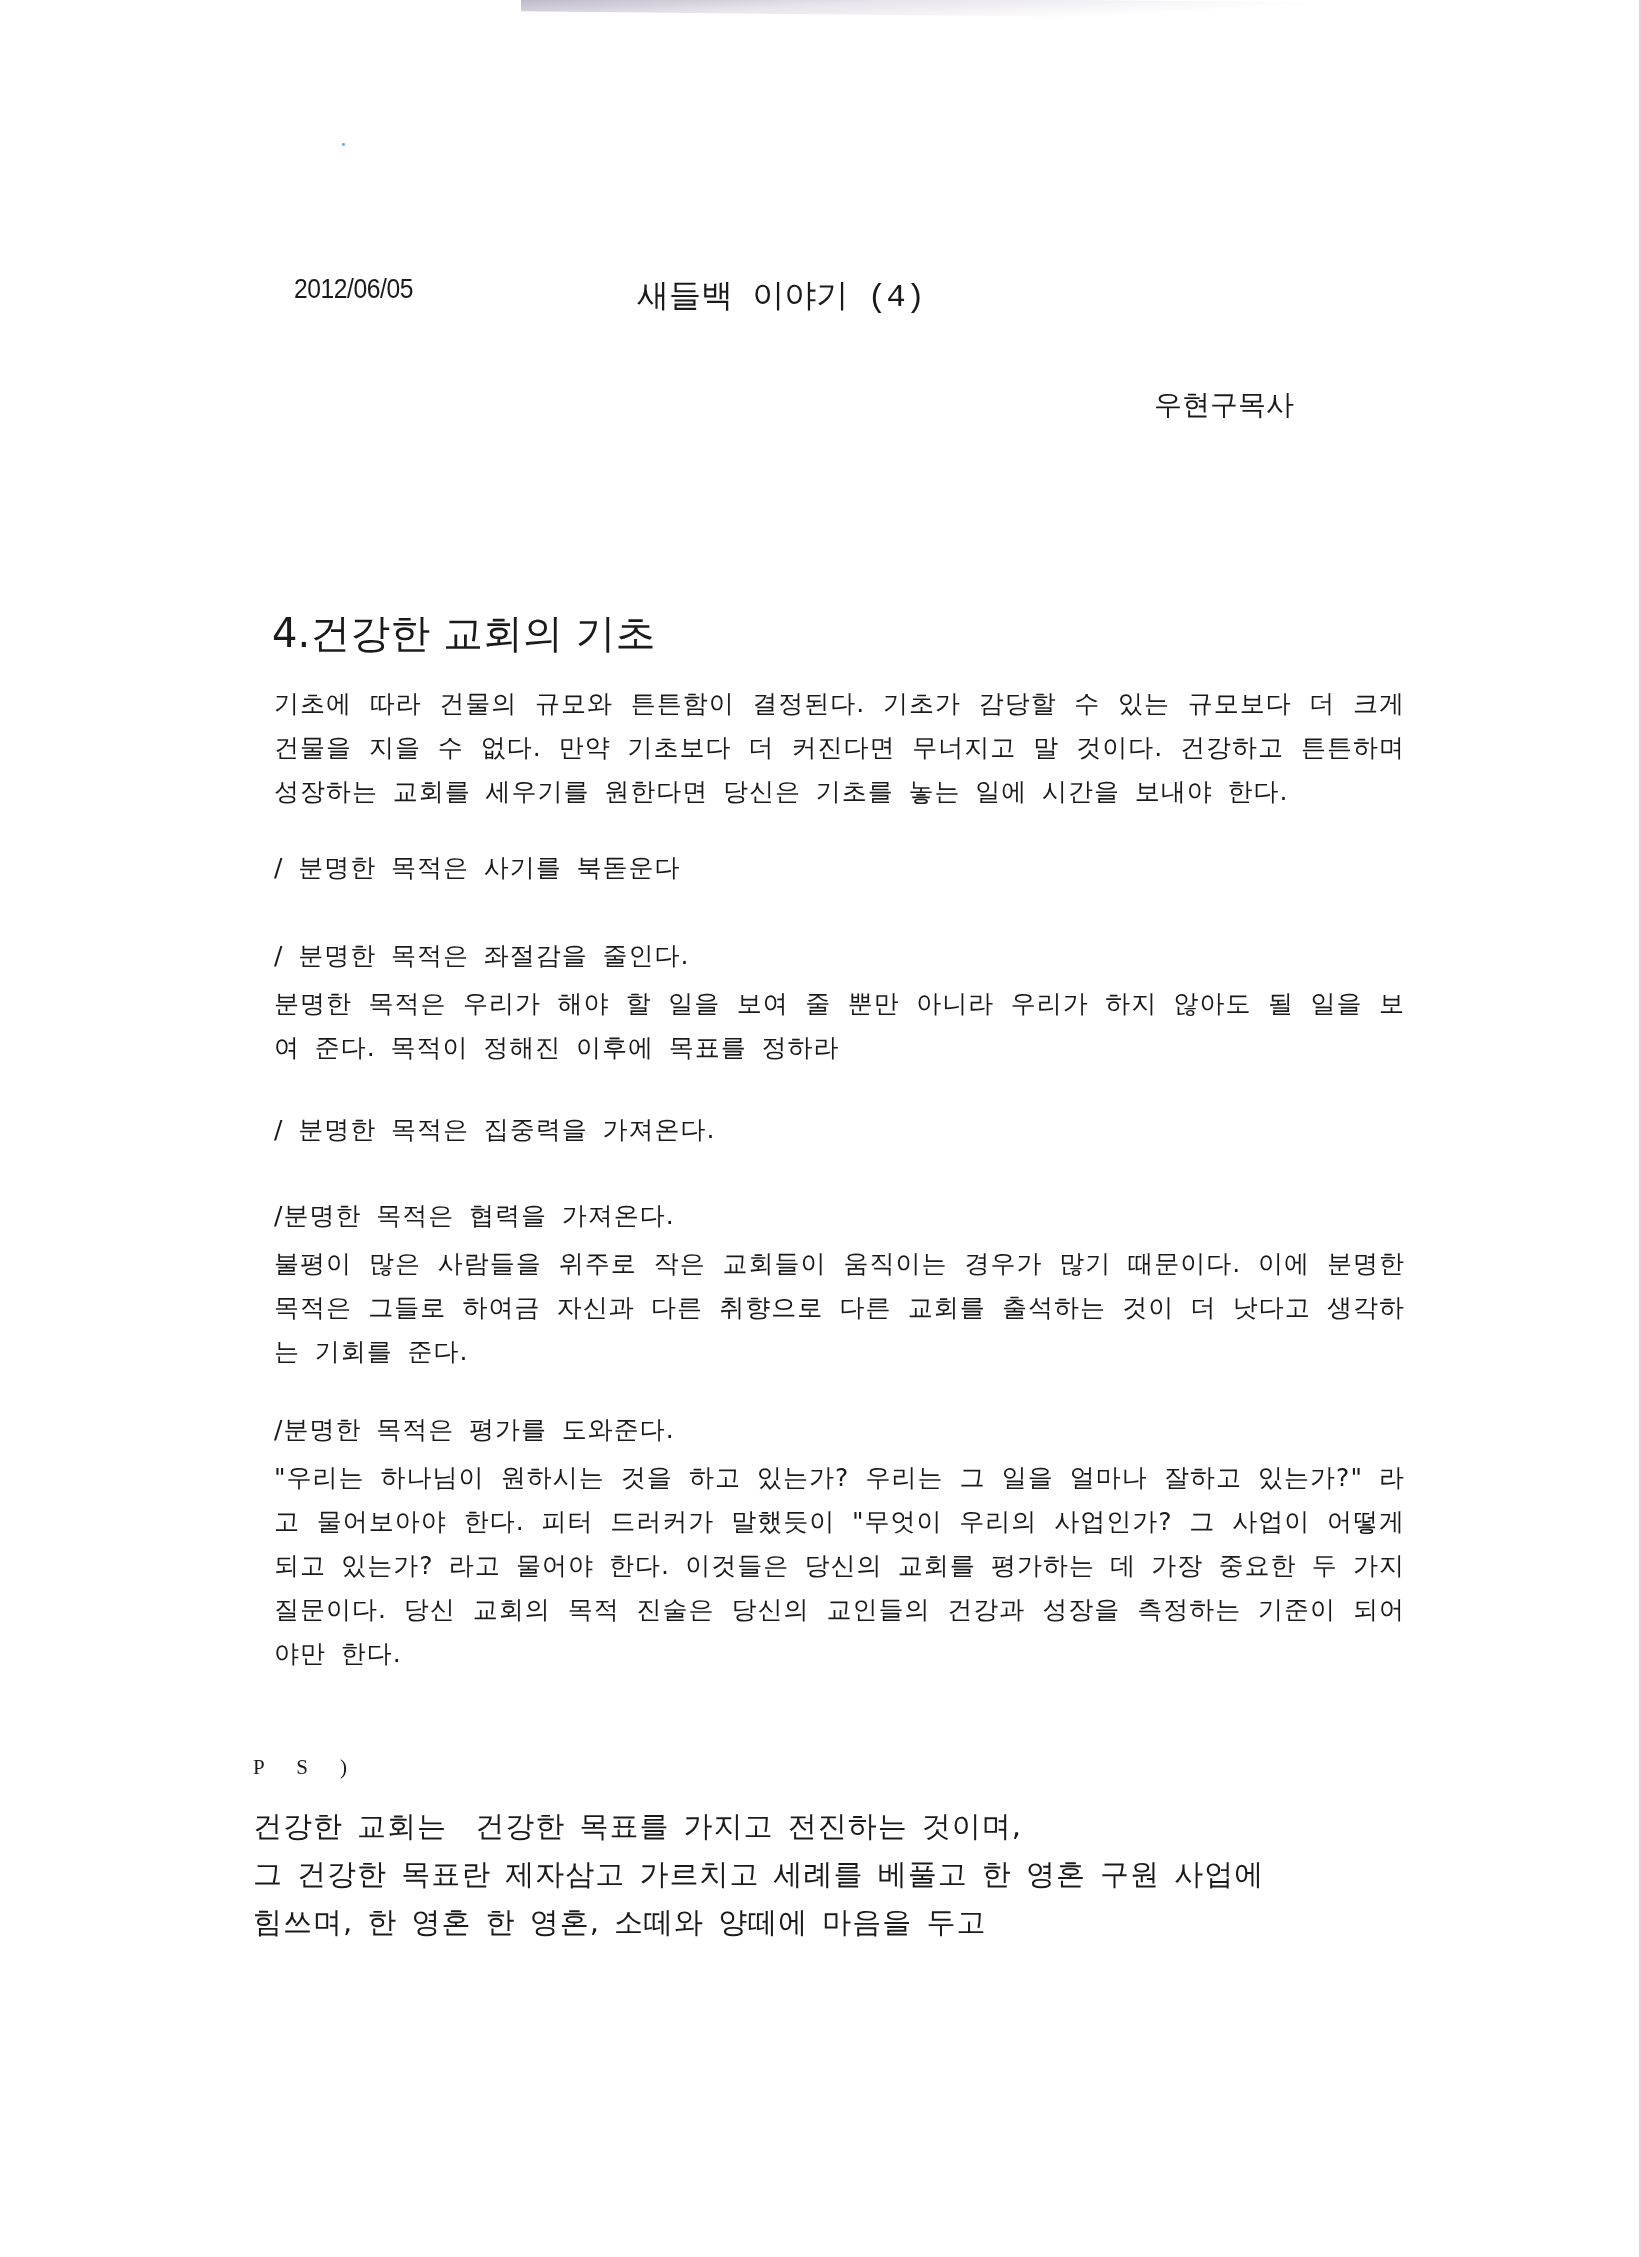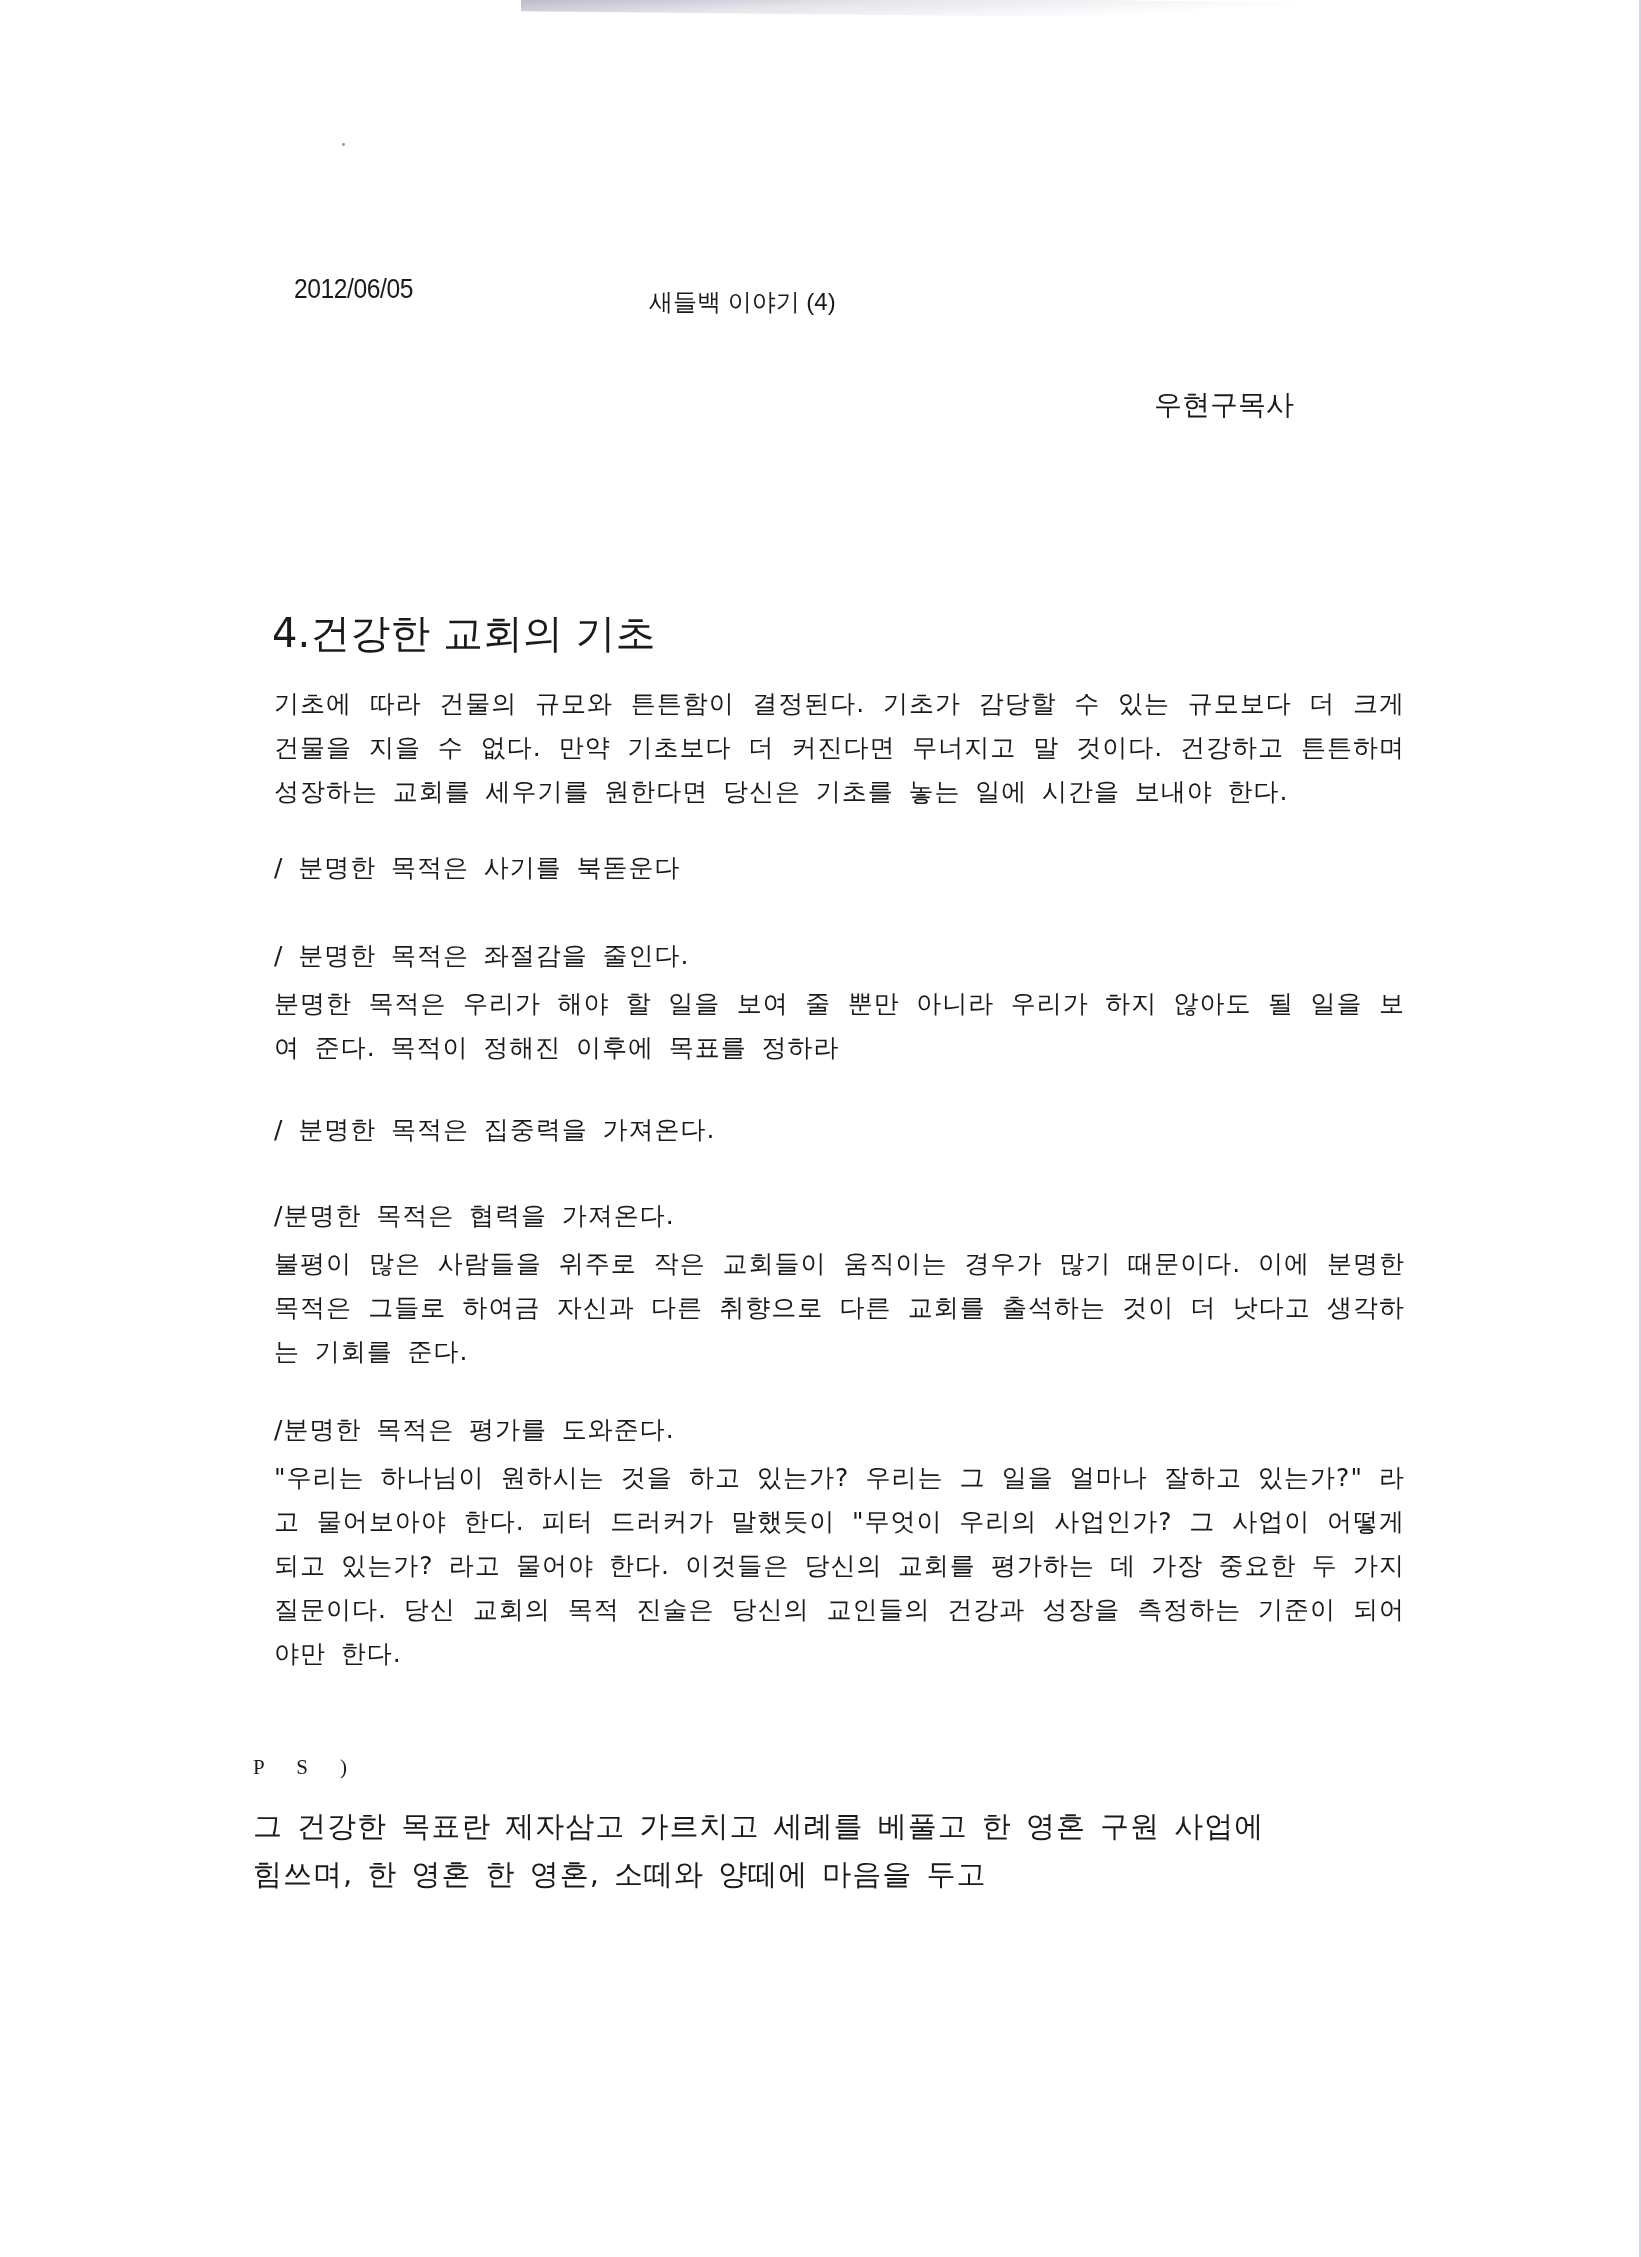--- a/index.html
+++ b/index.html
@@ -13,22 +13,22 @@
     transform: skewY(0.6deg);
   }
   .scan-edge-right {
     position: absolute; right: 0; top: 0; width: 1.9px; height: 2257px; background: #d8d6dc;
   }
   .date {
     position: absolute; left: 294px; top: 273px; font-size: 28px; letter-spacing: -0.5px;
     font-family: "Liberation Sans", sans-serif; transform: scaleX(0.88); transform-origin: left;
   }
   .title {
-    position: absolute; left: 637px; top: 274px; font-size: 24px;
-    font-family: Liberation Sans, sans-serif; font-weight: normal; margin: 12px;
+    position: absolute; left: 637px; top: 274px; font-size: 32px;
+    font-family: Liberation Mono, monospace; font-weight: normal; margin: 0;
   }
   .author {
     position: absolute; left: 1154px; top: 386px; font-size: 28px;
     font-family: "DejaVu Sans", sans-serif;
   }
   .heading {
     position: absolute; left: 272px; top: 606px; font-size: 40px; margin: 0; font-weight: normal;
     font-family: "DejaVu Sans", sans-serif;
   }
   .body-block {
@@ -83,16 +83,17 @@
   <p class="para">불평이 많은 사람들을 위주로 작은 교회들이 움직이는 경우가 많기 때문이다. 이에 분명한 목적은 그들로 하여금 자신과 다른 취향으로 다른 교회를 출석하는 것이 더 낫다고 생각하는 기회를 준다.</p>
 </div>
 
 <div class="body-block" style="top:1404px;">
   <p class="para">/분명한 목적은 평가를 도와준다.</p>
   <p class="para">"우리는 하나님이 원하시는 것을 하고 있는가? 우리는 그 일을 얼마나 잘하고 있는가?" 라고 물어보아야 한다. 피터 드러커가 말했듯이 "무엇이 우리의 사업인가? 그 사업이 어떻게 되고 있는가? 라고 물어야 한다. 이것들은 당신의 교회를 평가하는 데 가장 중요한 두 가지 질문이다. 당신 교회의 목적 진술은 당신의 교인들의 건강과 성장을 측정하는 기준이 되어야만 한다.</p>
 </div>
 
 <div class="ps-label">P S )</div>
 <div class="ps-text">
+  <div>건강한 교회는  건강한 목표를 가지고 전진하는 것이며,</div>
   <div>그 건강한 목표란 제자삼고 가르치고 세례를 베풀고 한 영혼 구원 사업에</div>
   <div>힘쓰며, 한 영혼 한 영혼, 소떼와 양떼에 마음을 두고</div>
 </div>
 
 
 </body></html>

